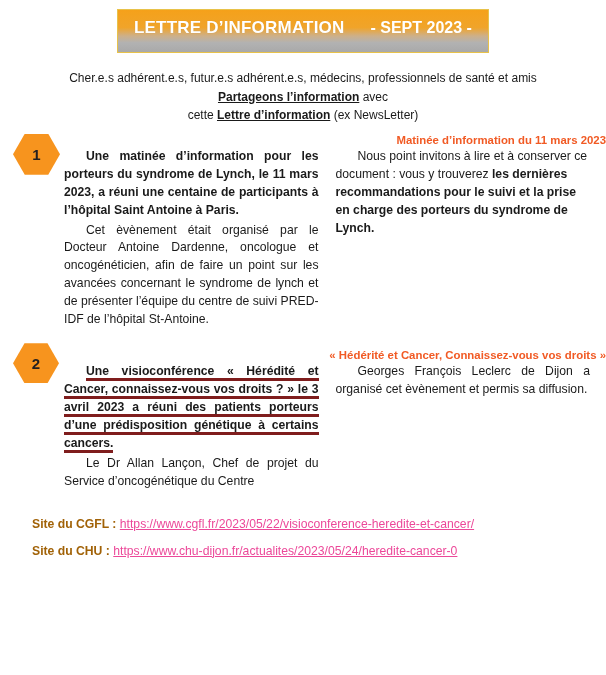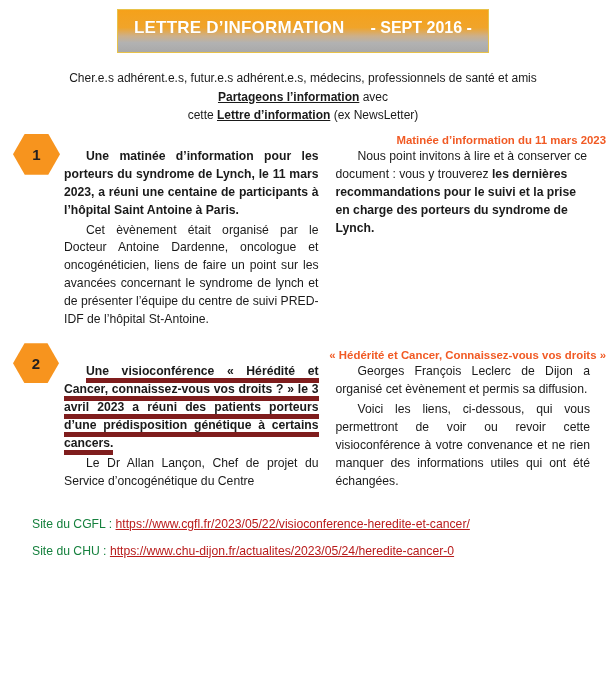--- a/index.html
+++ b/index.html
@@ -108,83 +108,82 @@
     line-height: 1.47;
   }
   .col.justified { text-align: justify; }
   .col.left { text-align: left; }
   .col p {
     margin: 0;
     text-indent: 22px;
   }
   .col p + p { margin-top: 2px; }
   .col b { font-weight: bold; }
-  .under-dot { border-bottom: 5px solid #7f1d1d; }
+  .under-dot { border-bottom: 3px solid #7f1d1d; }
 
   
   .links {
     margin-top: 26px;
     padding-left: 32px;
     font-size: 12.2px;
   }
   .link-row { margin-bottom: 13px; }
   .link-label {
-    color: #15803d;
-    font-weight: normal;
+    color: #a16207;
+    font-weight: bold;
   }
   .link-url {
-    color: #b91c1c;
+    color: #ec4899;
     text-decoration: underline;
   }
 </style>
 </head>
 <body>
 
 <div class="banner-wrap">
   <div class="banner">
     <span class="banner-title">LETTRE D’INFORMATION</span>
-    <span class="banner-date">- SEPT 2016 -</span>
+    <span class="banner-date">- SEPT 2023 -</span>
   </div>
 </div>
 
 <div class="intro">
   <span class="ln">Cher.e.s adhérent.e.s, futur.e.s adhérent.e.s, médecins, professionnels de santé et amis</span>
   <span class="ln"><b>Partageons l’information</b><span> avec</span></span>
   <span class="ln"><span>cette </span><b>Lettre d’information</b><span> (ex NewsLetter)</span></span>
 </div>
 
 <div class="section" id="sec1">
   <div class="hex">
     <span class="hex-num">1</span>
   </div>
   <div class="section-head">Matinée d’information du 11 mars 2023</div>
   <div class="cols">
     <div class="col justified">
       <p><b>Une matinée d’information pour les porteurs du syndrome de Lynch, le 11 mars 2023, a réuni une centaine de participants à l’hôpital Saint Antoine à Paris.</b></p>
-      <p>Cet èvènement était organisé par le Docteur Antoine Dardenne, oncologue et oncogénéticien, liens de faire un point sur les avancées concernant le syndrome de lynch et de présenter l’équipe du centre de suivi PRED-IDF de l’hôpital St-Antoine.</p>
+      <p>Cet èvènement était organisé par le Docteur Antoine Dardenne, oncologue et oncogénéticien, afin de faire un point sur les avancées concernant le syndrome de lynch et de présenter l’équipe du centre de suivi PRED-IDF de l’hôpital St-Antoine.</p>
     </div>
     <div class="col left">
       <p><span>Nous point invitons à lire et à conserver ce document : vous y trouverez </span><b>les dernières recommandations pour le suivi et la prise en charge des porteurs du syndrome de Lynch.</b></p>
     </div>
   </div>
 </div>
 
 <div class="section" id="sec2">
   <div class="hex">
     <span class="hex-num">2</span>
   </div>
   <div class="section-head">« Hédérité et Cancer, Connaissez-vous vos droits »</div>
   <div class="cols">
     <div class="col justified">
       <p><b class="under-dot">Une visioconférence « Hérédité et Cancer, connaissez-vous vos droits ? » le 3 avril 2023 a réuni des patients porteurs d’une prédisposition génétique à certains cancers.</b></p>
       <p>Le Dr Allan Lançon, Chef de projet du Service d’oncogénétique du Centre</p>
     </div>
     <div class="col justified">
       <p>Georges François Leclerc de Dijon a organisé cet èvènement et permis sa diffusion.</p>
-      <p>Voici les liens, ci-dessous, qui vous permettront de voir ou revoir cette visioconférence à votre convenance et ne rien manquer des informations utiles qui ont été échangées.</p>
     </div>
   </div>
 </div>
 
 <div class="links">
   <div class="link-row">
     <span class="link-label">Site du CGFL : </span><a class="link-url" href="#">https://www.cgfl.fr/2023/05/22/visioconference-heredite-et-cancer/</a>
   </div>
   <div class="link-row">
     <span class="link-label">Site du CHU : </span><a class="link-url" href="#">https://www.chu-dijon.fr/actualites/2023/05/24/heredite-cancer-0</a>

